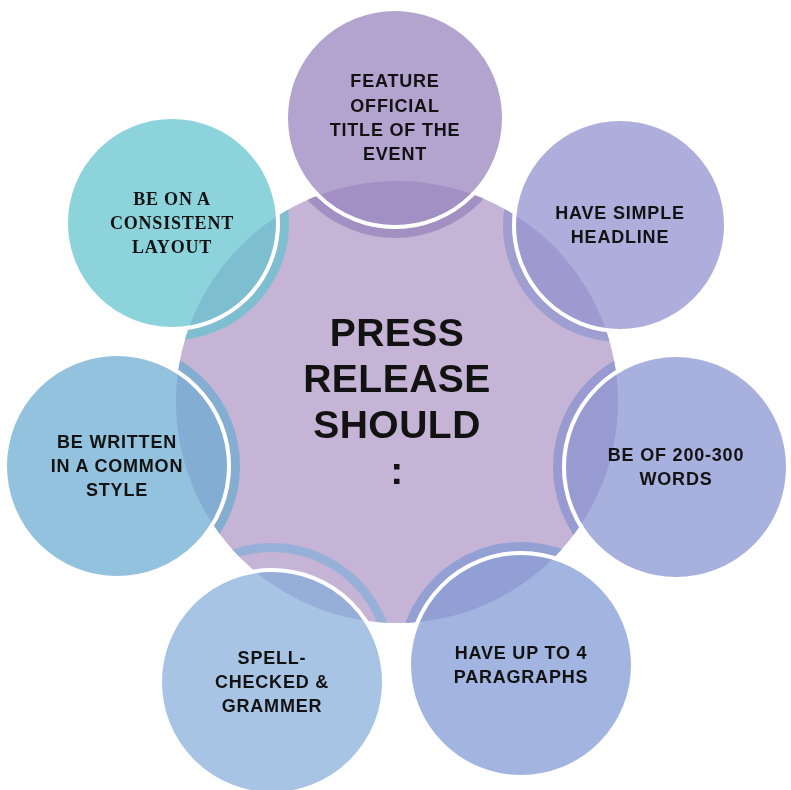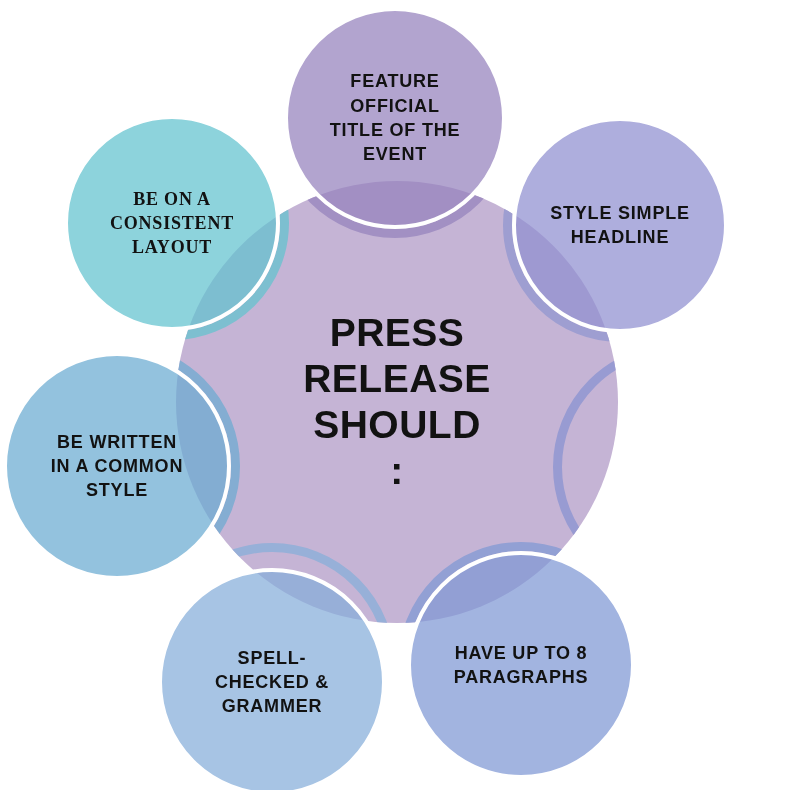--- a/index.html
+++ b/index.html
@@ -101,27 +101,31 @@
   </div>
 
   <div class="circle sat sat-1" style="background-color: rgba(148, 129, 188, 0.72);">
     <span class="sat-label">FEATURE
 OFFICIAL
 TITLE OF THE
 EVENT</span>
   </div>
 
   <div class="circle sat sat-2" style="background-color: rgba(143, 143, 208, 0.72);">
-    <span class="sat-label">STYLE SIMPLE
+    <span class="sat-label">HAVE SIMPLE
 HEADLINE</span>
   </div>
 
+  <div class="circle sat sat-3" style="background-color: rgba(134, 145, 209, 0.72);">
+    <span class="sat-label">BE OF 200-300
+WORDS</span>
+  </div>
 
   <div class="circle sat sat-4" style="background-color: rgba(126, 151, 212, 0.72);">
-    <span class="sat-label">HAVE UP TO 8
+    <span class="sat-label">HAVE UP TO 4
 PARAGRAPHS</span>
   </div>
 
   <div class="circle sat sat-5" style="background-color: rgba(133, 173, 218, 0.72);">
     <span class="sat-label">SPELL-
 CHECKED &amp;
 GRAMMER</span>
   </div>
 
   <div class="circle sat sat-6" style="background-color: rgba(106, 170, 209, 0.72);">

